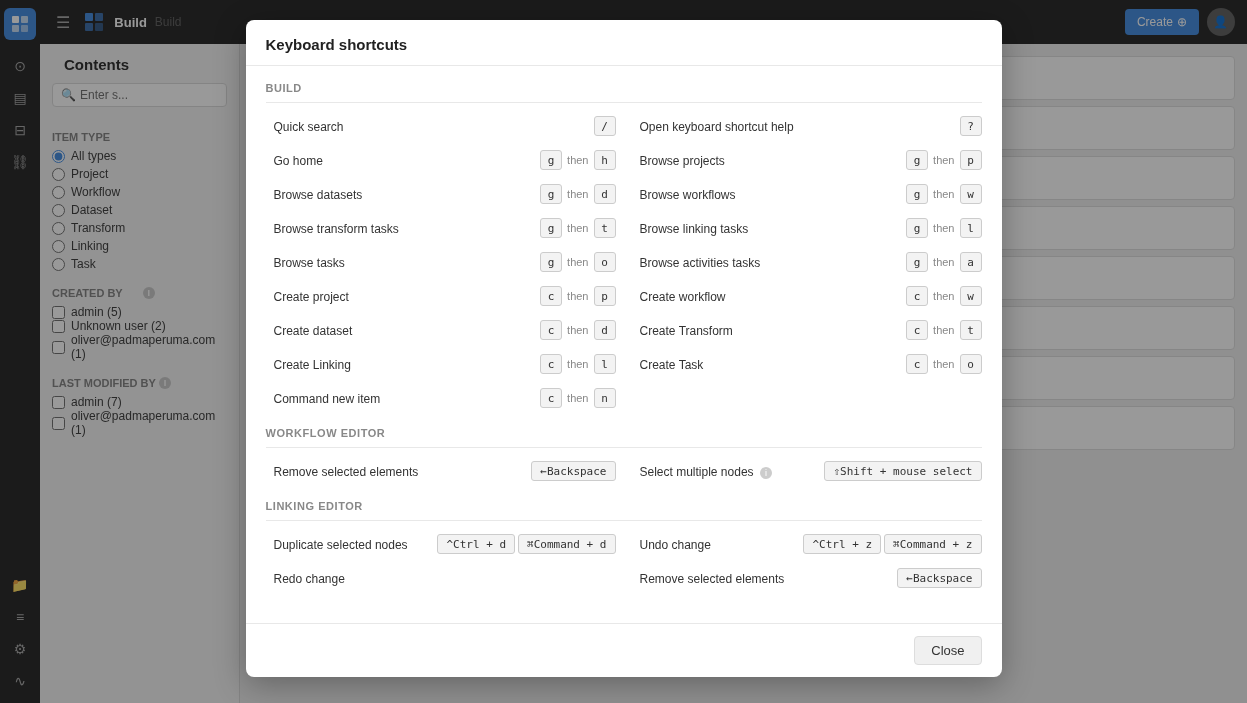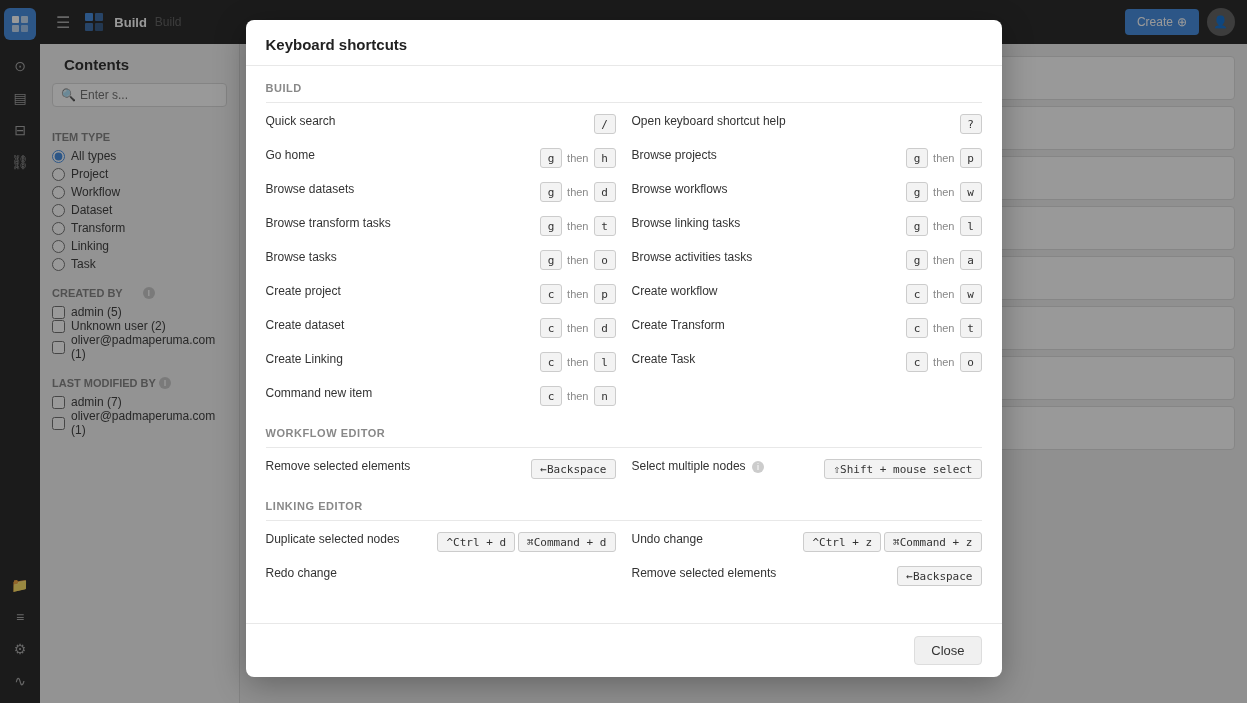--- a/index.html
+++ b/index.html
@@ -148,23 +148,24 @@
       font-size: 11px; font-weight: 700; color: #888;
       text-transform: uppercase; letter-spacing: 0.05em;
       padding-bottom: 8px; margin-bottom: 8px;
       border-bottom: 1px solid #e8e8e8;
     }
     .shortcuts-grid {
       display: grid; grid-template-columns: 1fr 1fr;
       gap: 6px 16px;
     }
     .shortcut-row {
-      display: flex; align-items: flex-start; justify-content: space-between;
+      display: flex; align-items: flex-end; justify-content: space-between;
       padding: 3px 0;
       min-height: 28px;
+      margin-left: 8px;
     }
     .shortcut-label { font-size: 12px; color: #333; flex: 0 0 160px; line-height: 1.3; }
     .shortcut-label .info-icon { display: inline-block; width: 12px; height: 12px; background: #ccc; border-radius: 50%; font-size: 9px; text-align: center; line-height: 12px; color: white; margin-left: 3px; cursor: pointer; }
     .shortcut-keys { display: flex; align-items: center; gap: 3px; flex-wrap: wrap; }
     .key {
       display: inline-flex; align-items: center; justify-content: center;
       min-width: 22px; height: 20px; padding: 0 5px;
       background: #f3f3f3; border: 1px solid #ccc; border-radius: 3px;
       font-size: 11px; color: #333; font-family: monospace;
       white-space: nowrap;

